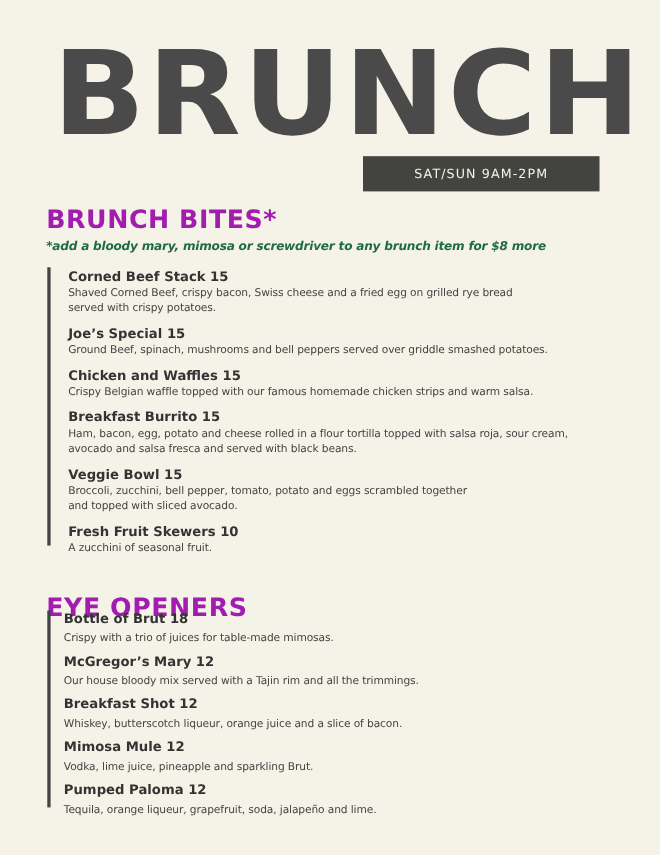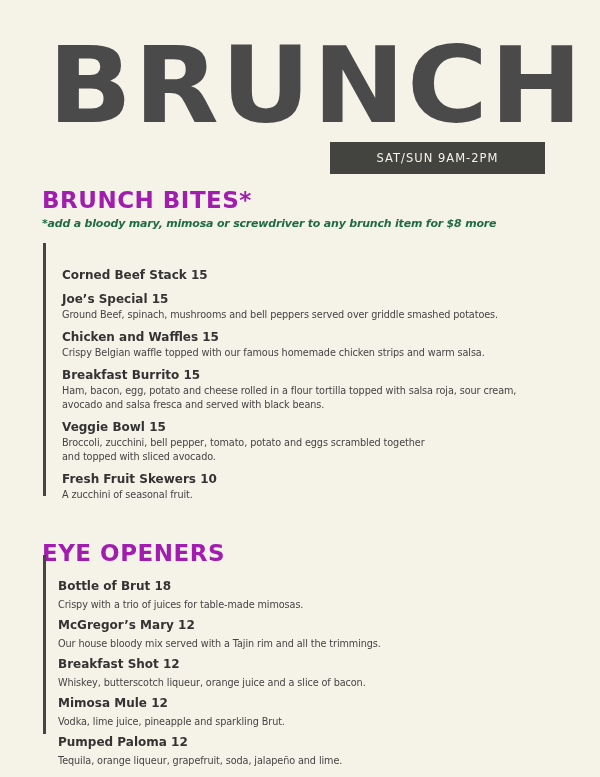--- a/index.html
+++ b/index.html
@@ -34,21 +34,21 @@
     }
     .note {
       position: absolute; left: 42px; top: 217px;
       font-family: "DejaVu Sans", sans-serif; font-style: italic; font-weight: bold;
       color: #1f6b46; font-size: 11px; white-space: nowrap;
       letter-spacing: -0.2px;
     }
     .bar {
       position: absolute; left: 43px; width: 3px; background: #444;
     }
-    .items { position: absolute; margin-top: 24px; }
+    .items { position: absolute; }
     .item { margin-bottom: 7px; }
     .item-name {
       font-family: "DejaVu Sans", sans-serif; font-weight: bold;
       font-size: 12px; line-height: 17px; color: #333; white-space: nowrap;
     }
     .item-desc {
       font-family: "DejaVu Sans", sans-serif;
       font-size: 9.7px; line-height: 14px; color: #444; white-space: pre-line;
       letter-spacing: -0.1px;
     }
@@ -62,20 +62,22 @@
 <div class="banner">
   <span>SAT/SUN 9AM-2PM</span>
 </div>
 
 <div class="section-title" style="top:187px;">BRUNCH BITES*</div>
 <div class="note">*add a bloody mary, mimosa or screwdriver to any brunch item for $8 more</div>
 <div class="bar" style="top:243px;height:253px;"></div>
 <div class="items" style="left:62px;top:243px;">
   <div class="item">
     <div class="item-name">Corned Beef Stack 15</div>
+    <div class="item-desc">Shaved Corned Beef, crispy bacon, Swiss cheese and a fried egg on grilled rye bread
+served with crispy potatoes.</div>
   </div>
   <div class="item">
     <div class="item-name">Joe’s Special 15</div>
     <div class="item-desc">Ground Beef, spinach, mushrooms and bell peppers served over griddle smashed potatoes.</div>
   </div>
   <div class="item">
     <div class="item-name">Chicken and Waffles 15</div>
     <div class="item-desc">Crispy Belgian waffle topped with our famous homemade chicken strips and warm salsa.</div>
   </div>
   <div class="item">

